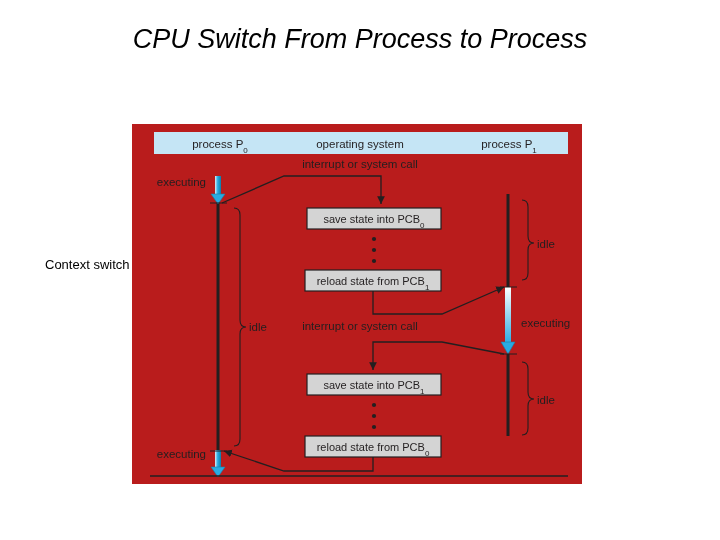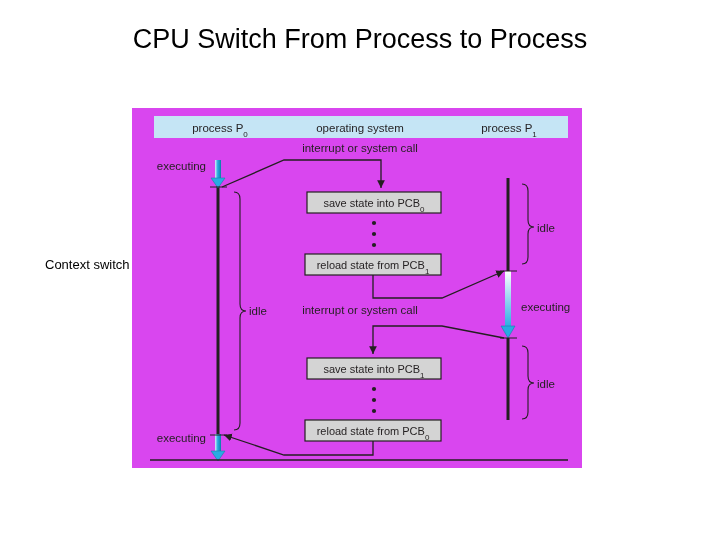--- a/index.html
+++ b/index.html
@@ -28,42 +28,43 @@
     position: absolute;
     left: 0;
     top: 24px;
     width: 720px;
     text-align: center;
     font-size: 27px;
     color: #000000;
     letter-spacing: 0px;
     white-space: nowrap;
     font-family: "Liberation Sans", sans-serif;
+    font-style: italic;
   }
 
   
   #context-switch-label {
     position: absolute;
     left: 45px;
     top: 240px;
     font-size: 13px;
     color: #000000;
     white-space: nowrap;
     font-family: "Liberation Sans", sans-serif;
     margin-top: 17px;
   }
 
   
   #figure {
     position: absolute;
     left: 132px;
-    top: 108px;
+    top: 124px;
     width: 450px;
     height: 360px;
-    background: #d946ef;
+    background: #b91c1c;
   }
 
   #figure-svg {
     position: absolute;
     left: 0; top: 0;
   }
 
   .fig-text {
     font-family: "Liberation Sans", sans-serif;
     fill: #231f20;

